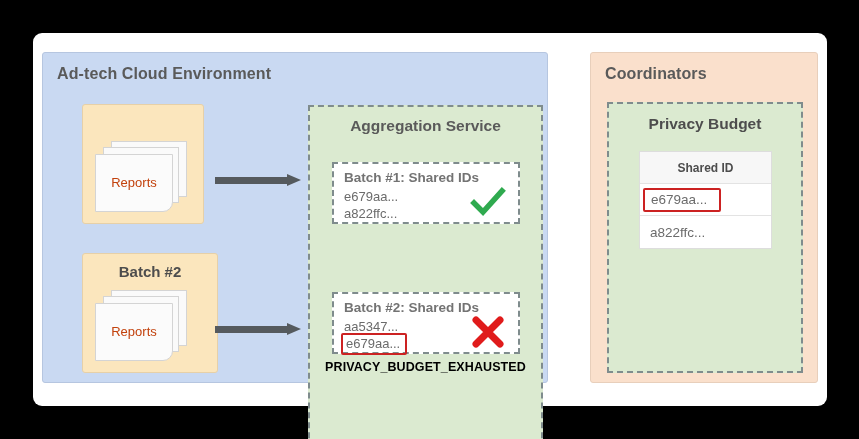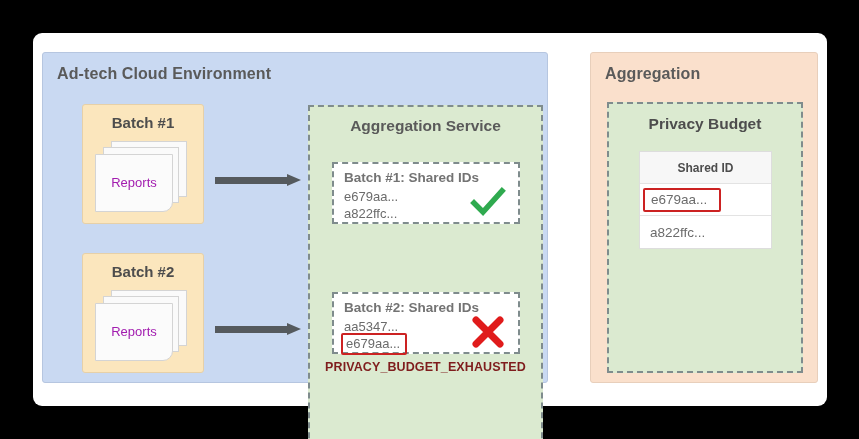--- a/index.html
+++ b/index.html
@@ -60,21 +60,21 @@
 
   
   .batch-card {
     position: absolute;
     box-sizing: border-box;
     background: #fbe6bd;
     border: 1px solid #e6d0a8;
     border-radius: 3px;
   }
   #batch1-card { left: 39px; top: 51px; width: 122px; height: 120px; }
-  #batch2-card { left: 39px; top: 200px; width: 122px; height: 120px; }
+  #batch2-card { left: 39px; top: 200px; width: 136px; height: 120px; }
   .batch-label {
     position: absolute;
     top: 9px;
     left: 0;
     right: 0;
     text-align: center;
     font-size: 15px;
     font-weight: bold;
     color: #4d4d4d;
   }
@@ -96,21 +96,21 @@
   .sheet.s3 { left: 16px; top: 0px;  width: 76px; height: 56px; }
   .sheet.s2 { left: 8px;  top: 6px;  width: 76px; height: 56px; }
   .sheet.s1 { left: 0px;  top: 13px; width: 78px; height: 58px;
               border-radius: 0 0 10px 0; background: #fbfbfb; }
   .sheet-label {
     position: absolute;
     left: 0; right: 0;
     top: 20px;
     text-align: center;
     font-size: 13px;
-    color: #a21caf;
+    color: #c2410c;
   }
 
   
   .arrow {
     position: absolute;
     height: 12px;
   }
   .arrow .shaft {
     position: absolute;
     left: 0;
@@ -195,21 +195,21 @@
     width: 36px;
     height: 32px;
   }
   .error-text {
     position: absolute;
     left: 0; right: 0;
     top: 253px;
     text-align: center;
     font-size: 12.5px;
     font-weight: bold;
-    color: #7f1d1d;
+    color: #000000;
     letter-spacing: 0.1px;
   }
 
   
   #privacy-budget {
     position: absolute;
     box-sizing: border-box;
     left: 16px;
     top: 49px;
     width: 196px;
@@ -271,21 +271,20 @@
 </style>
 </head>
 <body>
 
 <div id="canvas">
 
   <div class="panel" id="adtech-panel">
     <div class="panel-title">Ad-tech Cloud Environment</div>
 
     <div class="batch-card" id="batch1-card">
-      <div class="batch-label">Batch #1</div>
       <div class="sheets">
         <div class="sheet s3"></div>
         <div class="sheet s2"></div>
         <div class="sheet s1">
           <div class="sheet-label">Reports</div>
         </div>
       </div>
     </div>
 
     <div class="batch-card" id="batch2-card">
@@ -327,21 +326,21 @@
         <svg class="status-icon" viewBox="0 0 36 32">
           <path d="M6 4 L30 28 M30 4 L6 28" stroke="#e01b1b" stroke-width="7" fill="none" stroke-linecap="round"></path>
         </svg>
       </div>
 
       <div class="error-text">PRIVACY_BUDGET_EXHAUSTED</div>
     </div>
   </div>
 
   <div class="panel" id="coordinators-panel">
-    <div class="panel-title">Aggregation</div>
+    <div class="panel-title">Coordinators</div>
 
     <div id="privacy-budget">
       <div id="pb-title">Privacy Budget</div>
 
       <div id="pb-table">
         <div class="pb-row header">
           <div class="pb-cell">Shared ID</div>
         </div>
         <div class="pb-row">
           <div class="pb-cell boxed">e679aa...</div>

